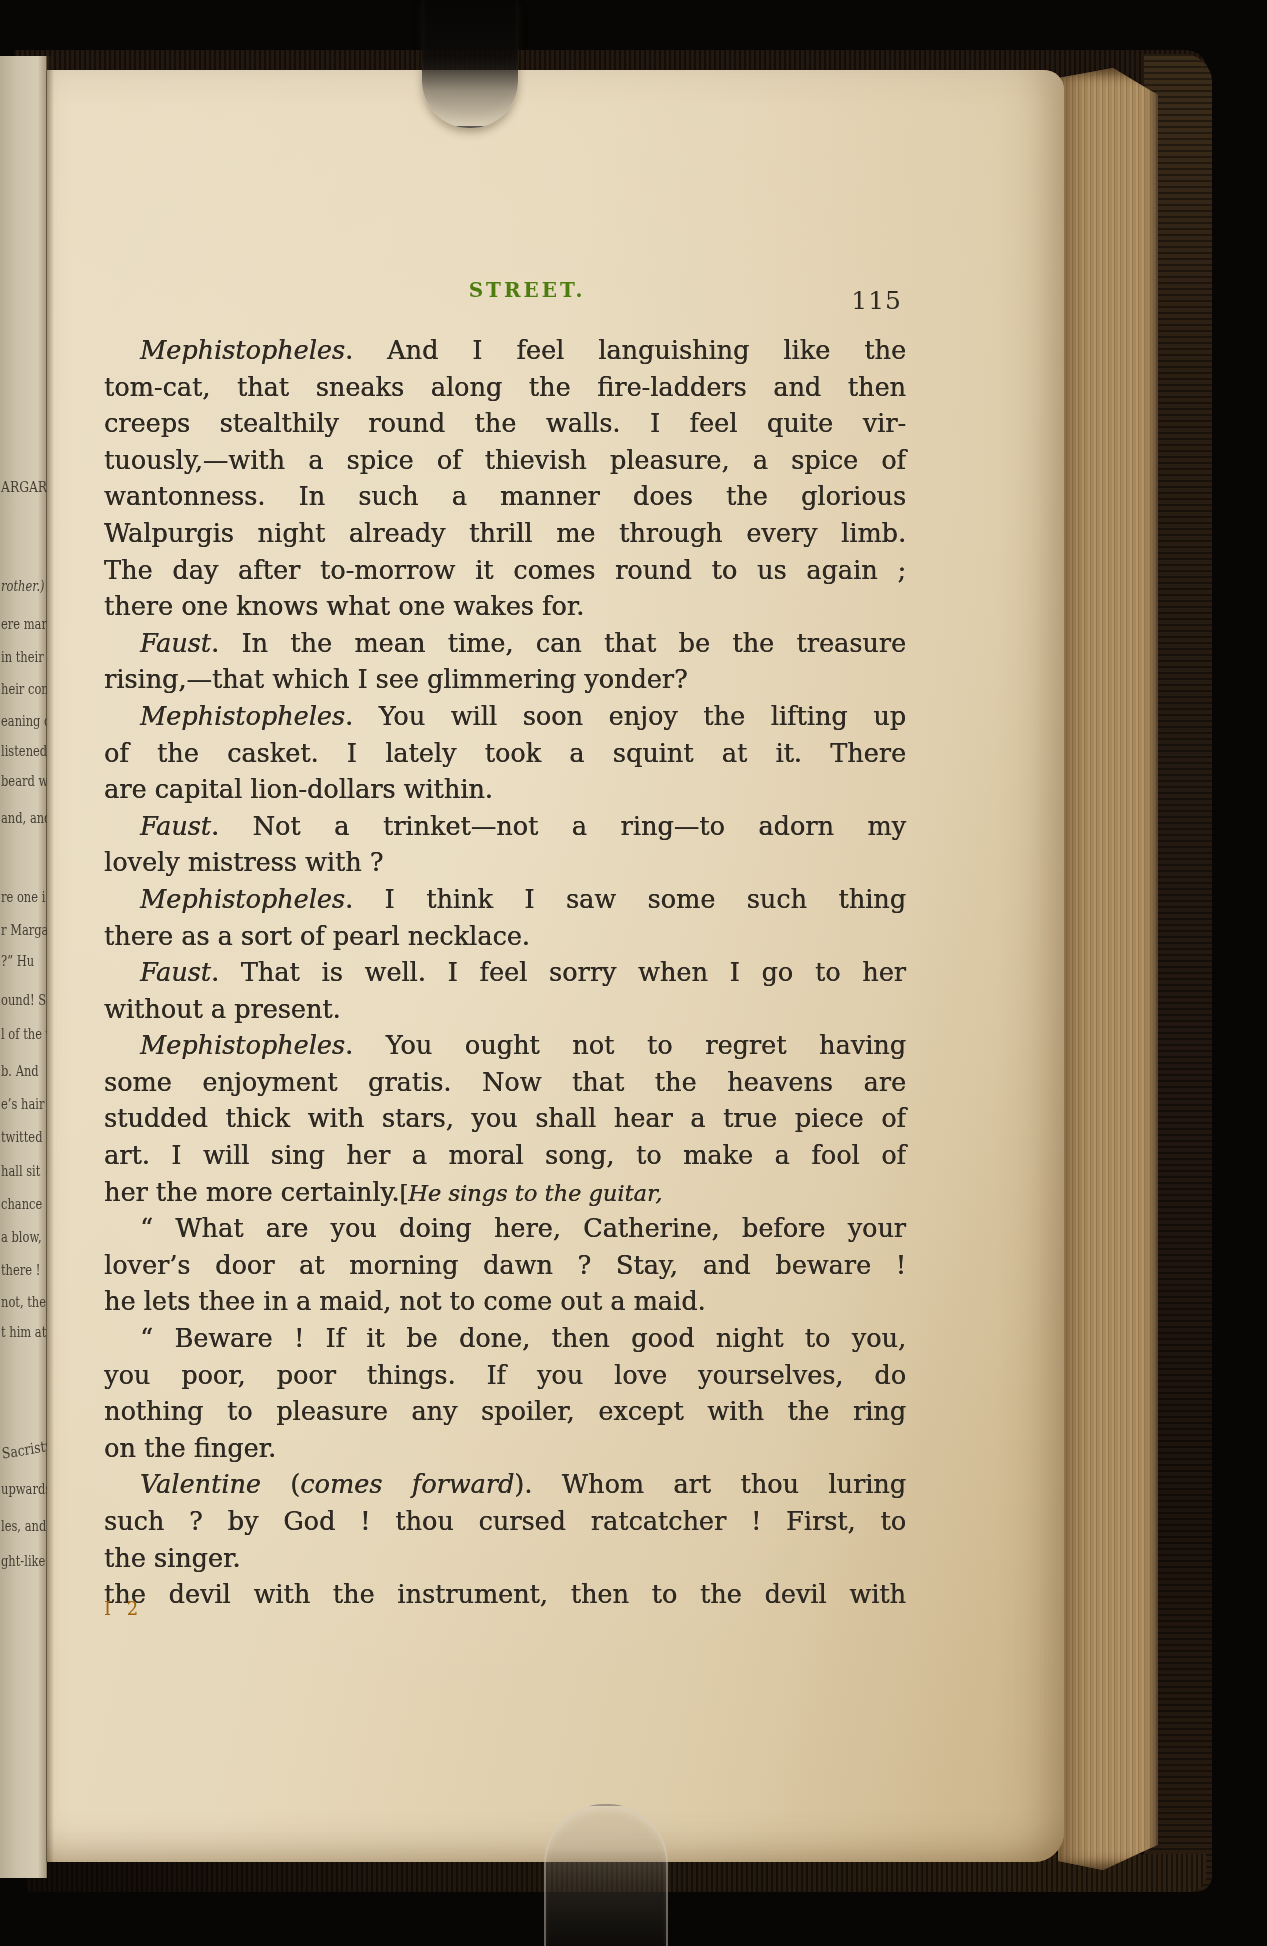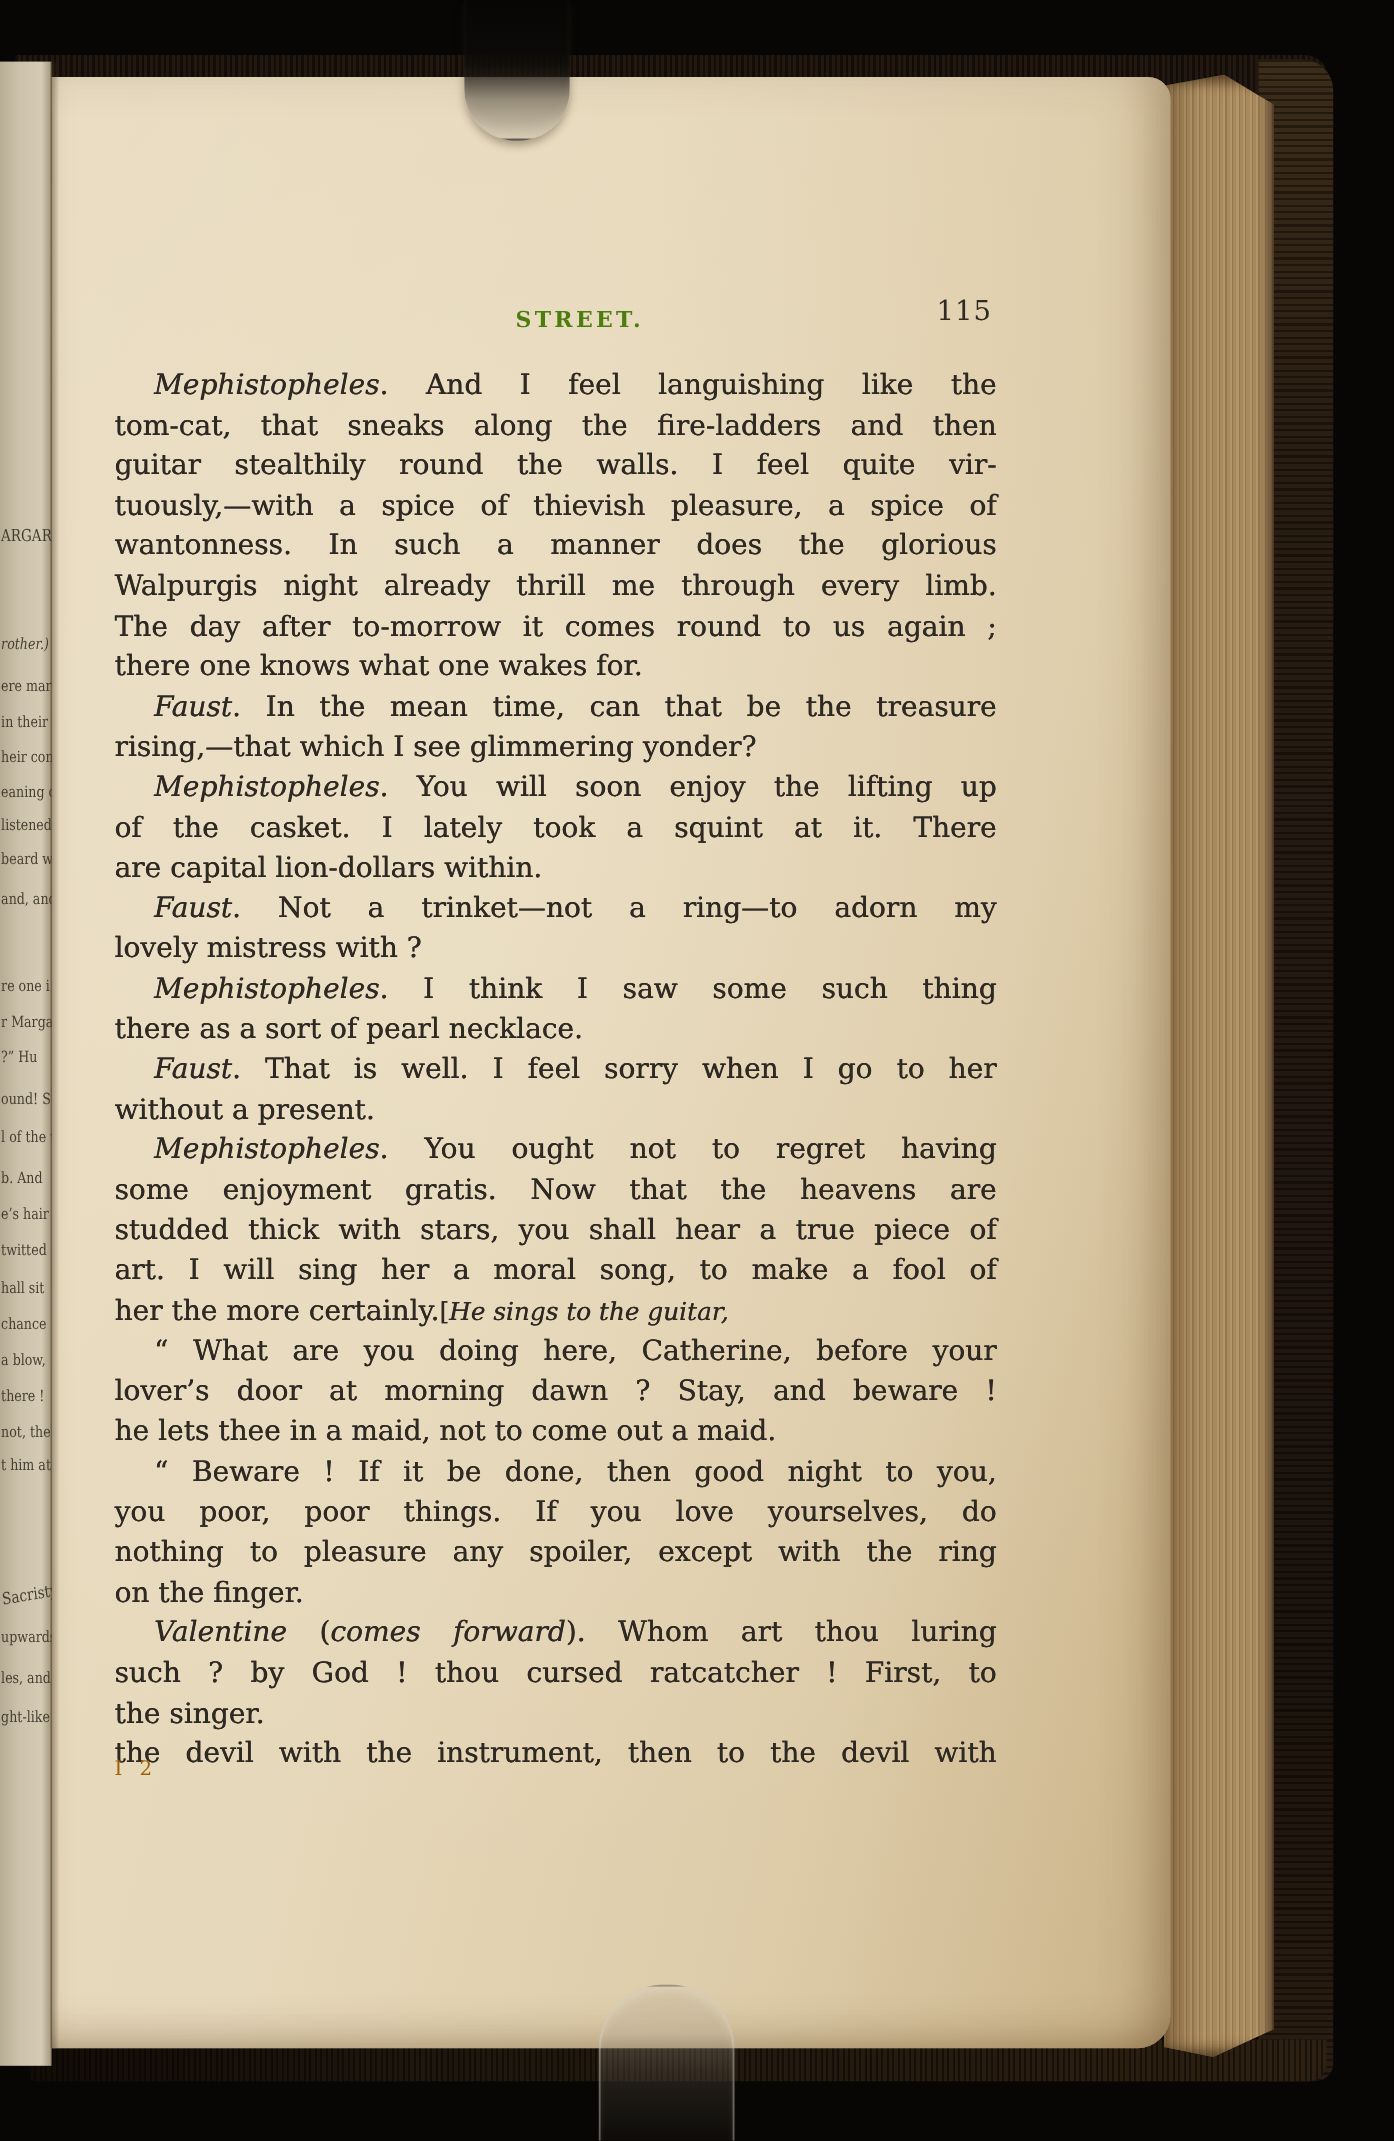--- a/index.html
+++ b/index.html
@@ -61,21 +61,21 @@
     border-radius:60px 60px 0 0;
     background:linear-gradient(180deg,rgba(165,155,135,.22) 0%,rgba(180,170,150,.30) 30%,rgba(90,82,70,.35) 55%,rgba(18,15,12,.55) 100%);
     border:2px solid rgba(225,220,205,.40);border-bottom:none;
     box-shadow:inset 0 8px 10px -5px rgba(255,250,238,.30);}
 
   
   .text-col{position:absolute;left:104px;top:266px;width:802px;color:#2e2922;}
   .head-row{position:relative;height:70px;}
   .running-head{position:absolute;left:0;right:0;top:12px;text-align:center;transform:translateX(22px);
     font-size:20px;font-weight:700;letter-spacing:3px;color:#4d7c0f;}
-  .page-num{position:absolute;right:4px;top:2px;font-size:25px;letter-spacing:1px;color:#2f2a22;}
+  .page-num{position:absolute;right:4px;top:20px;font-size:25px;letter-spacing:1px;color:#2f2a22;}
   .body-text{position:absolute;left:0;top:66px;width:802px;
     font-size:25.5px;line-height:36.6px;text-shadow:.3px 0 0 currentColor;}
   .line{height:36.6px;text-align:justify;text-align-last:justify;white-space:nowrap;overflow:visible;
     white-space:normal;}
   .line.indent{text-indent:36px;}
   .line.para-end{text-align-last:left;}
   .line.with-stage{display:flex;align-items:baseline;text-align:left;}
   .line .stage{font-size:22.5px;}
   .signature{position:absolute;left:0;right:0;top:1332px;text-align:left;
     font-size:18px;letter-spacing:5px;color:#a16207;}
@@ -125,21 +125,21 @@
   <div class="page-crease"></div>
 
   <div class="text-col">
     <div class="head-row">
       <div class="running-head">STREET.</div>
       <div class="page-num">115</div>
     </div>
     <div class="body-text">
         <div class="line indent"><i>Mephistopheles</i>. And I feel languishing like the</div>
         <div class="line">tom-cat, that sneaks along the fire-ladders and then</div>
-        <div class="line">guitar stealthily round the walls. I feel quite vir-</div>
+        <div class="line">creeps stealthily round the walls. I feel quite vir-</div>
         <div class="line">tuously,—with a spice of thievish pleasure, a spice of</div>
         <div class="line">wantonness. In such a manner does the glorious</div>
         <div class="line">Walpurgis night already thrill me through every limb.</div>
         <div class="line">The day after to-morrow it comes round to us again ;</div>
         <div class="line para-end">there one knows what one wakes for.</div>
         <div class="line indent"><i>Faust</i>. In the mean time, can that be the treasure</div>
         <div class="line para-end">rising,—that which I see glimmering yonder?</div>
         <div class="line indent"><i>Mephistopheles</i>. You will soon enjoy the lifting up</div>
         <div class="line">of the casket. I lately took a squint at it. There</div>
         <div class="line para-end">are capital lion-dollars within.</div>

